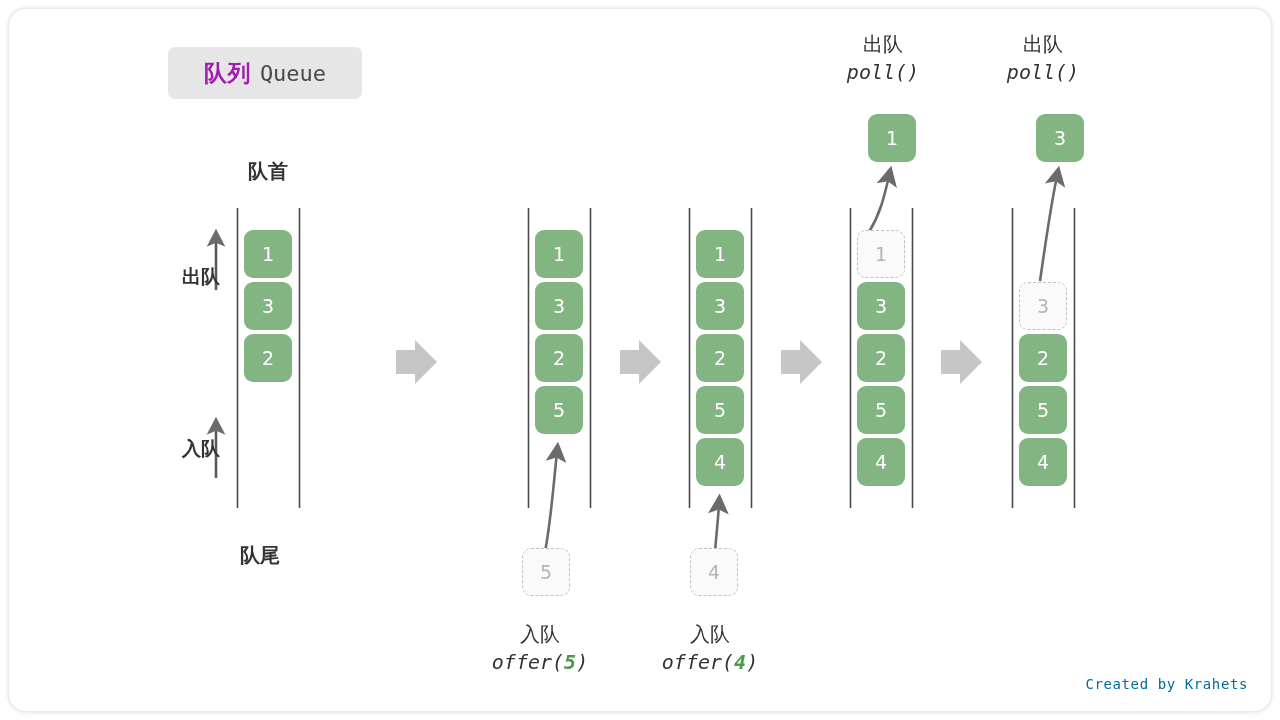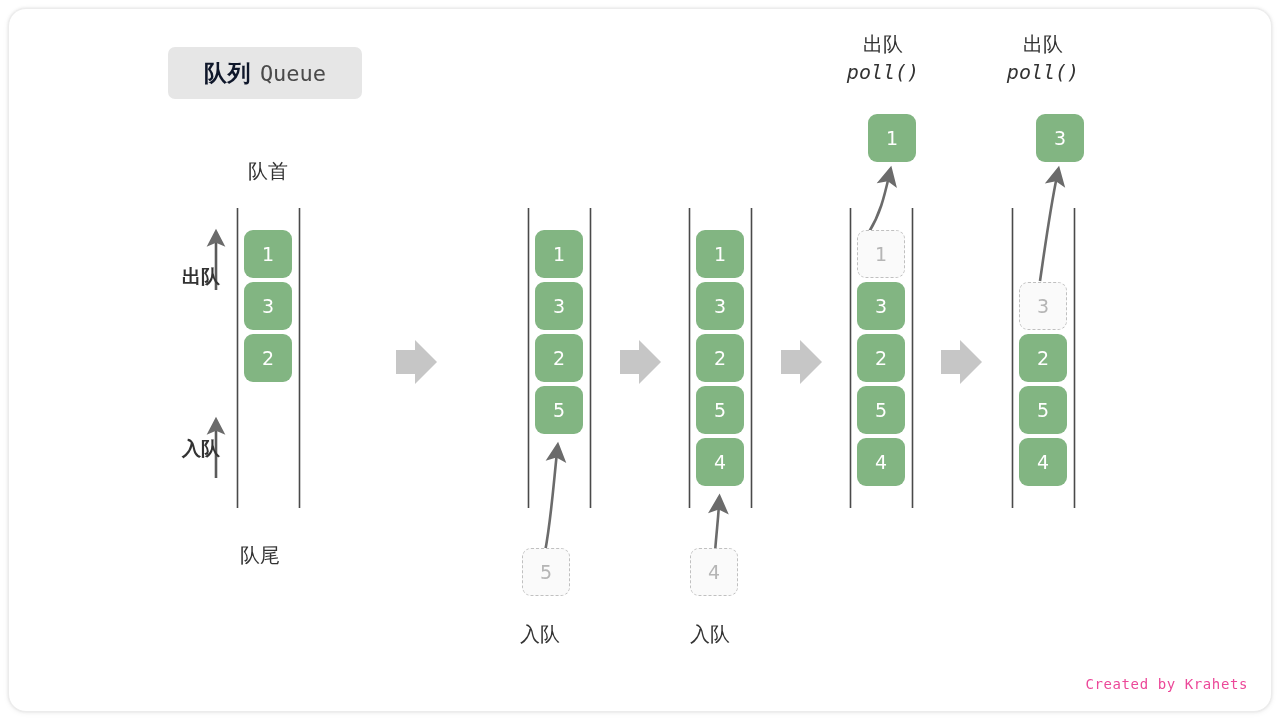--- a/index.html
+++ b/index.html
@@ -38,33 +38,33 @@
     background: #e6e6e6;
     border-radius: 7px;
     display: flex;
     align-items: center;
     justify-content: center;
     gap: 9px;
   }
   #title-chip .cn {
     font-size: 23px;
     font-weight: 700;
-    color: #0f172a;
+    color: #a21caf;
     letter-spacing: 0.5px;
   }
   #title-chip .en {
     font-family: "DejaVu Sans Mono", "Liberation Mono", monospace;
     font-size: 22px;
     color: #4a4a4a;
   }
 
   
   .head-label, .tail-label {
     font-size: 20px;
-    font-weight: 400;
+    font-weight: 700;
     color: #333333;
     text-align: center;
     width: 120px;
   }
   .side-label {
     font-size: 19px;
     font-weight: 700;
     color: #333333;
     text-align: right;
     width: 80px;
@@ -109,21 +109,21 @@
     font-style: italic;
   }
   .op .code .arg { color: #4a9a4a; font-weight: 700; }
 
   
   #watermark {
     right: 32px;
     bottom: 28px;
     font-family: "DejaVu Sans Mono", "Liberation Mono", monospace;
     font-size: 14px;
-    color: #ec4899;
+    color: #0369a1;
     letter-spacing: 0.6px;
   }
 
   svg { position: absolute; left: 0; top: 0; pointer-events: none; }
 </style>
 </head>
 <body>
 
 <div id="canvas">
   <div id="frame"></div>
@@ -214,30 +214,32 @@
   <div class="abs card" style="left:244px; top:282px;">3</div>
   <div class="abs card" style="left:244px; top:334px;">2</div>
 
   <div class="abs card" style="left:535px; top:230px;">1</div>
   <div class="abs card" style="left:535px; top:282px;">3</div>
   <div class="abs card" style="left:535px; top:334px;">2</div>
   <div class="abs card" style="left:535px; top:386px;">5</div>
   <div class="abs card ghost" style="left:522px; top:548px;">5</div>
   <div class="abs op" style="left:440px; top:620px; width:200px;">
     <span class="cn">入队</span>
+    <span class="code"><span>offer(</span><span class="arg">5</span><span>)</span></span>
   </div>
 
   <div class="abs card" style="left:696px; top:230px;">1</div>
   <div class="abs card" style="left:696px; top:282px;">3</div>
   <div class="abs card" style="left:696px; top:334px;">2</div>
   <div class="abs card" style="left:696px; top:386px;">5</div>
   <div class="abs card" style="left:696px; top:438px;">4</div>
   <div class="abs card ghost" style="left:690px; top:548px;">4</div>
   <div class="abs op" style="left:610px; top:620px; width:200px;">
     <span class="cn">入队</span>
+    <span class="code"><span>offer(</span><span class="arg">4</span><span>)</span></span>
   </div>
 
   <div class="abs op" style="left:803px; top:30px; width:160px;">
     <span class="cn">出队</span>
     <span class="code"><span>poll(</span><span>)</span></span>
   </div>
   <div class="abs card" style="left:868px; top:114px;">1</div>
   <div class="abs card ghost" style="left:857px; top:230px;">1</div>
   <div class="abs card" style="left:857px; top:282px;">3</div>
   <div class="abs card" style="left:857px; top:334px;">2</div>

